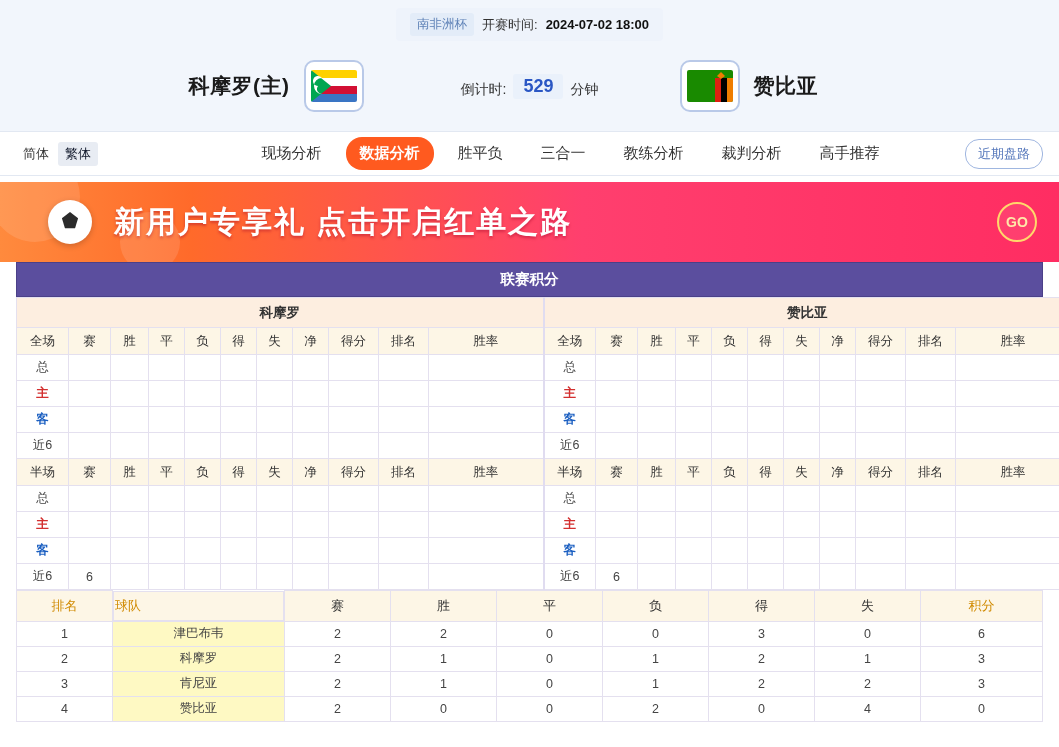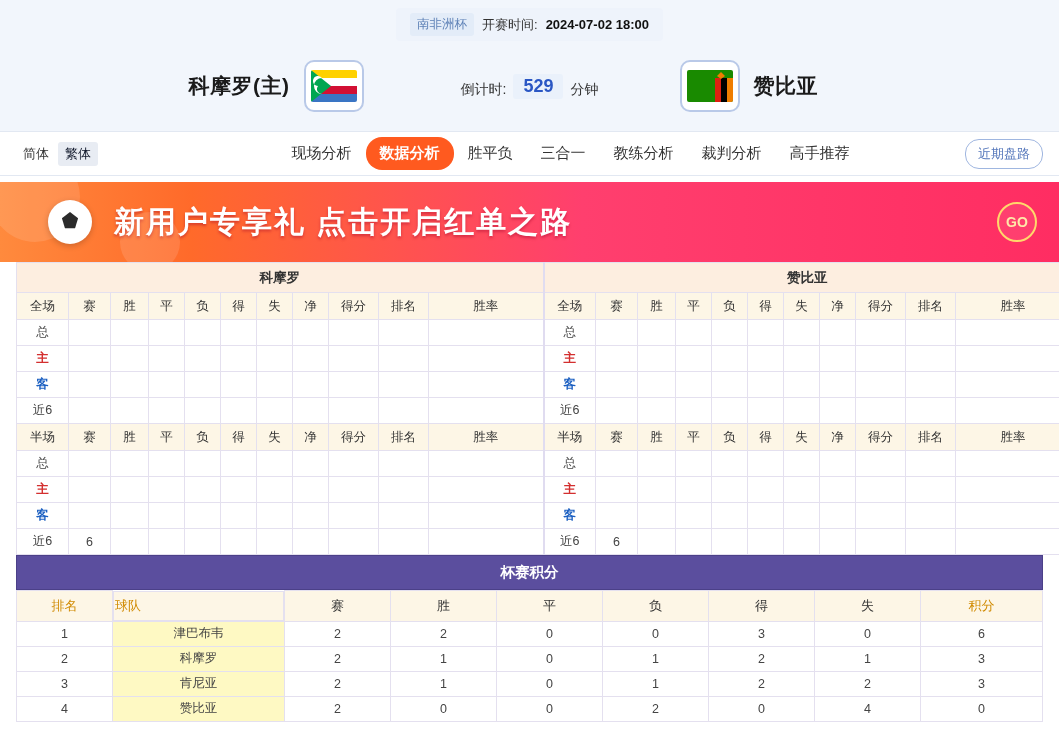--- a/index.html
+++ b/index.html
@@ -111,21 +111,21 @@
     font-size: 13px;
     color: #333;
     gap: 2px;
   }
   .lang-toggle span { padding: 3px 7px; border-radius: 3px; cursor: pointer; }
   .lang-toggle .active { background: #e8ecf3; color: #0f172a; }
 
   .nav-items {
     display: flex;
     align-items: flex-start;
-    gap: 0;
+    gap: 10px;
     margin: 0 auto;
   }
   .nav-item {
     font-size: 15px;
     color: #333;
     padding: 7px 14px;
     border-radius: 16px;
     white-space: nowrap;
     cursor: pointer;
   }
@@ -321,20 +321,21 @@
 <div class="banner">
   <div class="banner-deco" style="width:90px;height:90px;left:-10px;top:-30px;"></div>
   <div class="banner-deco" style="width:60px;height:60px;left:120px;top:30px;"></div>
   <div class="ball"></div>
   <div class="banner-text">新用户专享礼  点击开启红单之路</div>
   <div class="banner-go">GO</div>
 </div>
 
 <div class="content">
 
+  <div class="section-title">联赛积分</div>
   <table>
     <colgroup>
       <col style="width:52px">
         <col style="width:42px">
         <col style="width:38px">
         <col style="width:36px">
       <col style="width:36px">
         <col style="width:36px">
         <col style="width:36px">
         <col style="width:36px">
@@ -594,21 +595,20 @@
           <td></td>
           <td></td>
           <td></td>
           <td></td>
           <td></td>
           <td></td>
         </tr>
       </tbody>
   </table>
 
-  <div class="section-title" style="margin-top:0">杯赛积分</div>
   <table>
     <colgroup>
       <col style="width:96px">
         <col style="width:172px">
         <col style="width:106px">
         <col style="width:106px">
       <col style="width:106px">
         <col style="width:106px">
         <col style="width:106px">
         <col style="width:106px">

